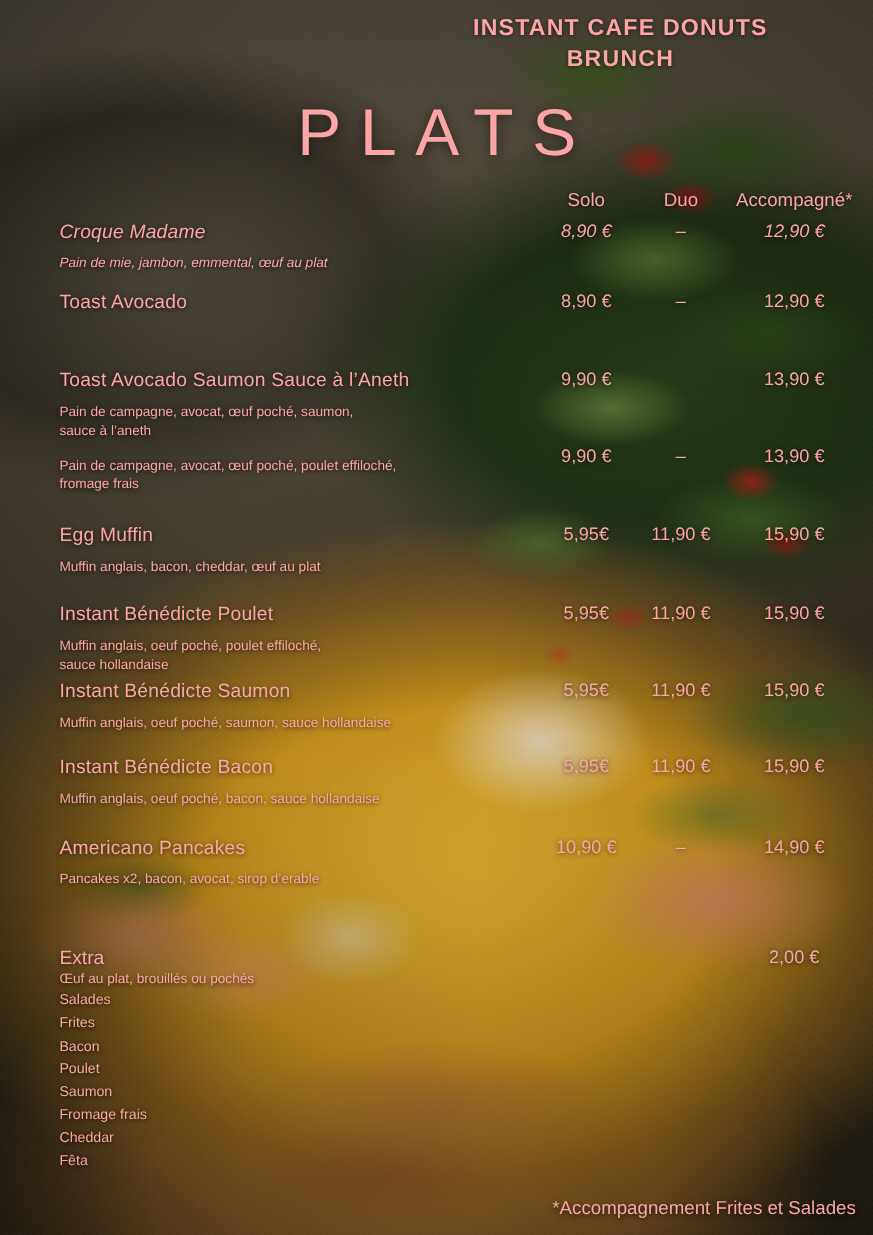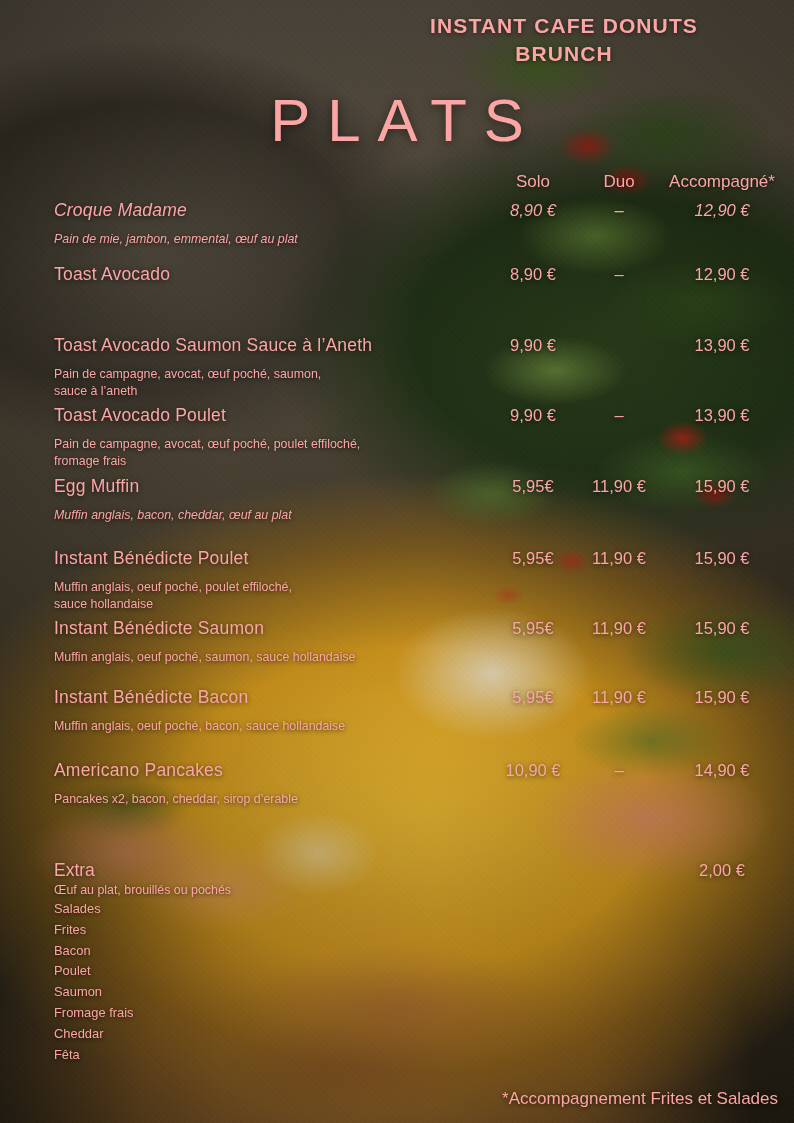--- a/index.html
+++ b/index.html
@@ -273,30 +273,29 @@
         </div>
         <div class="item" style="position: absolute; top: 135px;">
           <div class="name">Toast Avocado Saumon Sauce à l’Aneth</div>
           <div class="desc" style="white-space: pre-line;">Pain de campagne, avocat, œuf poché, saumon,
 sauce à l’aneth</div>
           <div class="price p-solo">9,90 €</div>
           <div class="price p-duo"></div>
           <div class="price p-acc">13,90 €</div>
         </div>
         <div class="item" style="position: absolute; top: 205px;">
-          <div class="name">Toast Avocado Poulet</div>
           <div class="desc" style="white-space: pre-line;">Pain de campagne, avocat, œuf poché, poulet effiloché,
 fromage frais</div>
           <div class="price p-solo">9,90 €</div>
           <div class="price p-duo">–</div>
           <div class="price p-acc">13,90 €</div>
         </div>
         <div class="item" style="position: absolute; top: 276px;">
           <div class="name">Egg Muffin</div>
-          <div class="desc" style="white-space: pre-line; font-style: italic;">Muffin anglais, bacon, cheddar, œuf au plat</div>
+          <div class="desc" style="white-space: pre-line;">Muffin anglais, bacon, cheddar, œuf au plat</div>
           <div class="price p-solo">5,95€</div>
           <div class="price p-duo">11,90 €</div>
           <div class="price p-acc">15,90 €</div>
         </div>
         <div class="item" style="position: absolute; top: 348px;">
           <div class="name">Instant Bénédicte Poulet</div>
           <div class="desc" style="white-space: pre-line;">Muffin anglais, oeuf poché, poulet effiloché,
 sauce hollandaise</div>
           <div class="price p-solo">5,95€</div>
           <div class="price p-duo">11,90 €</div>
@@ -311,21 +310,21 @@
         </div>
         <div class="item" style="position: absolute; top: 487px;">
           <div class="name">Instant Bénédicte Bacon</div>
           <div class="desc" style="white-space: pre-line;">Muffin anglais, oeuf poché,  bacon, sauce hollandaise</div>
           <div class="price p-solo">5,95€</div>
           <div class="price p-duo">11,90 €</div>
           <div class="price p-acc">15,90 €</div>
         </div>
         <div class="item" style="position: absolute; top: 560px;">
           <div class="name">Americano Pancakes</div>
-          <div class="desc" style="white-space: pre-line;">Pancakes x2, bacon, cheddar, sirop d’erable</div>
+          <div class="desc" style="white-space: pre-line;">Pancakes x2, bacon, avocat, sirop d’erable</div>
           <div class="price p-solo">10,90 €</div>
           <div class="price p-duo">–</div>
           <div class="price p-acc">14,90 €</div>
         </div>
       </div>
 
     <div class="extra">
       <div class="extra-title">Extra</div>
       <div class="extra-price">2,00 €</div>
       <div class="extra-first">Œuf au plat, brouillés ou pochés</div>

